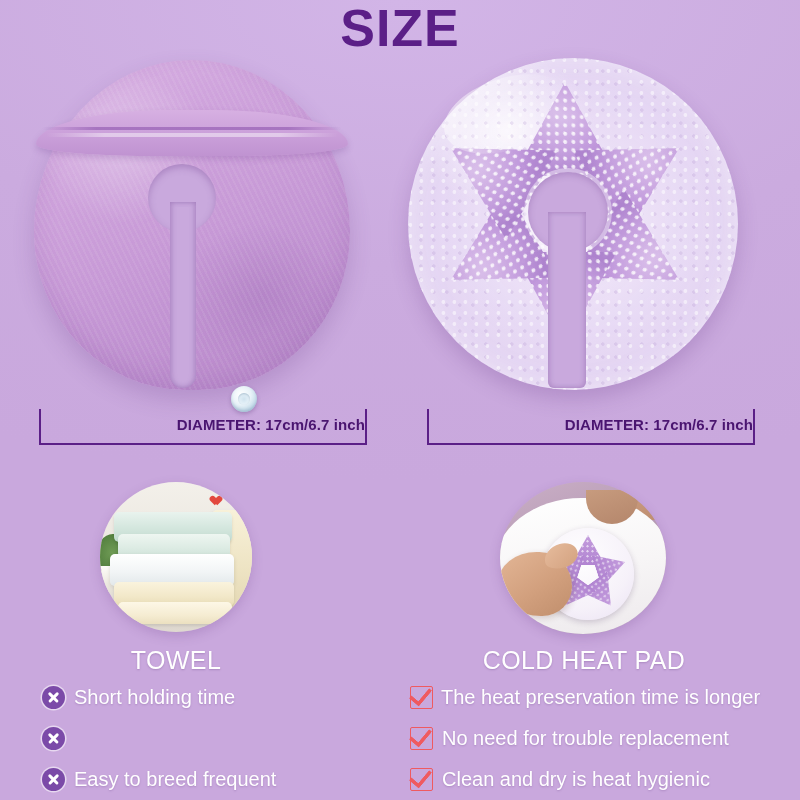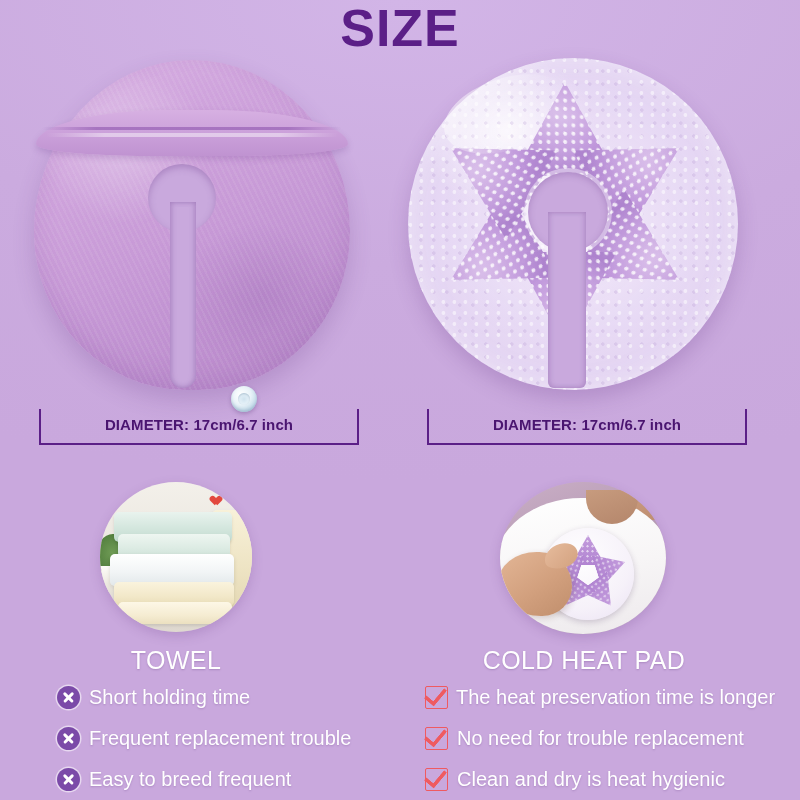--- a/index.html
+++ b/index.html
@@ -147,21 +147,21 @@
     background:linear-gradient(135deg, rgba(255,255,255,.62), rgba(255,255,255,0) 72%);
     transform:rotate(-18deg);pointer-events:none;
   }
 
   
   .dim{
     position:absolute;height:34px;
     border-left:2px solid #5b1f87;
     border-right:2px solid #5b1f87;
     border-bottom:2px solid #5b1f87;
-    display:flex;align-items:center;justify-content:center;
+    display:flex;align-items:center;justify-content:flex-end;padding-left:8px;
   }
   .dim span{
     color:#4a1570;font-size:15px;font-weight:bold;letter-spacing:.1px;
     transform:translateY(-2px);
   }
   #dim-left{left:39px;top:409px;width:316px;}
   #dim-right{left:427px;top:409px;width:316px;}
 
   
   .photo{
@@ -237,21 +237,21 @@
     border-radius:56% 44% 48% 52%/60% 50% 50% 40%;transform:rotate(-16deg);}
 
   
   .col-head{
     position:absolute;font-size:25px;color:#ffffff;letter-spacing:.4px;
     text-shadow:0 1px 2px rgba(90,50,120,.28);white-space:nowrap;
   }
   #head-towel{left:110px;top:646px;width:132px;text-align:center;}
   #head-pad{left:478px;top:646px;width:212px;text-align:center;}
 
-  .feat{position:absolute;display:flex;align-items:center;gap:9px;white-space:nowrap;margin-left:15px;}
+  .feat{position:absolute;display:flex;align-items:center;gap:9px;white-space:nowrap;}
   .feat .txt{font-size:20px;color:#ffffff;text-shadow:0 1px 2px rgba(90,50,120,.26);}
 
   .icon-x{
     width:23px;height:23px;border-radius:50%;flex:0 0 auto;
     background:#7b4aa8;position:relative;
     box-shadow:0 0 0 1.5px rgba(255,255,255,.55);
   }
   .icon-x::before,.icon-x::after{
     content:"";position:absolute;left:5px;top:10.2px;width:13px;height:2.6px;
     background:#ffffff;border-radius:2px;
@@ -348,21 +348,20 @@
 
   <div class="col-head" id="head-pad">COLD HEAT PAD</div>
   <div class="col-head" id="head-towel">TOWEL</div>
 
   <div class="feat" id="feat-l0">
     <div class="icon-x"></div>
     <div class="txt">Short holding time</div>
   </div>
   <div class="feat" id="feat-l1">
     <div class="icon-x"></div>
-    <div class="txt">Frequent replacement trouble</div>
   </div>
   <div class="feat" id="feat-l2">
     <div class="icon-x"></div>
     <div class="txt">Easy to breed frequent</div>
   </div>
 
   <div class="feat" id="feat-r0">
     <div class="icon-check"></div>
     <div class="txt">The heat preservation time is longer</div>
   </div>

